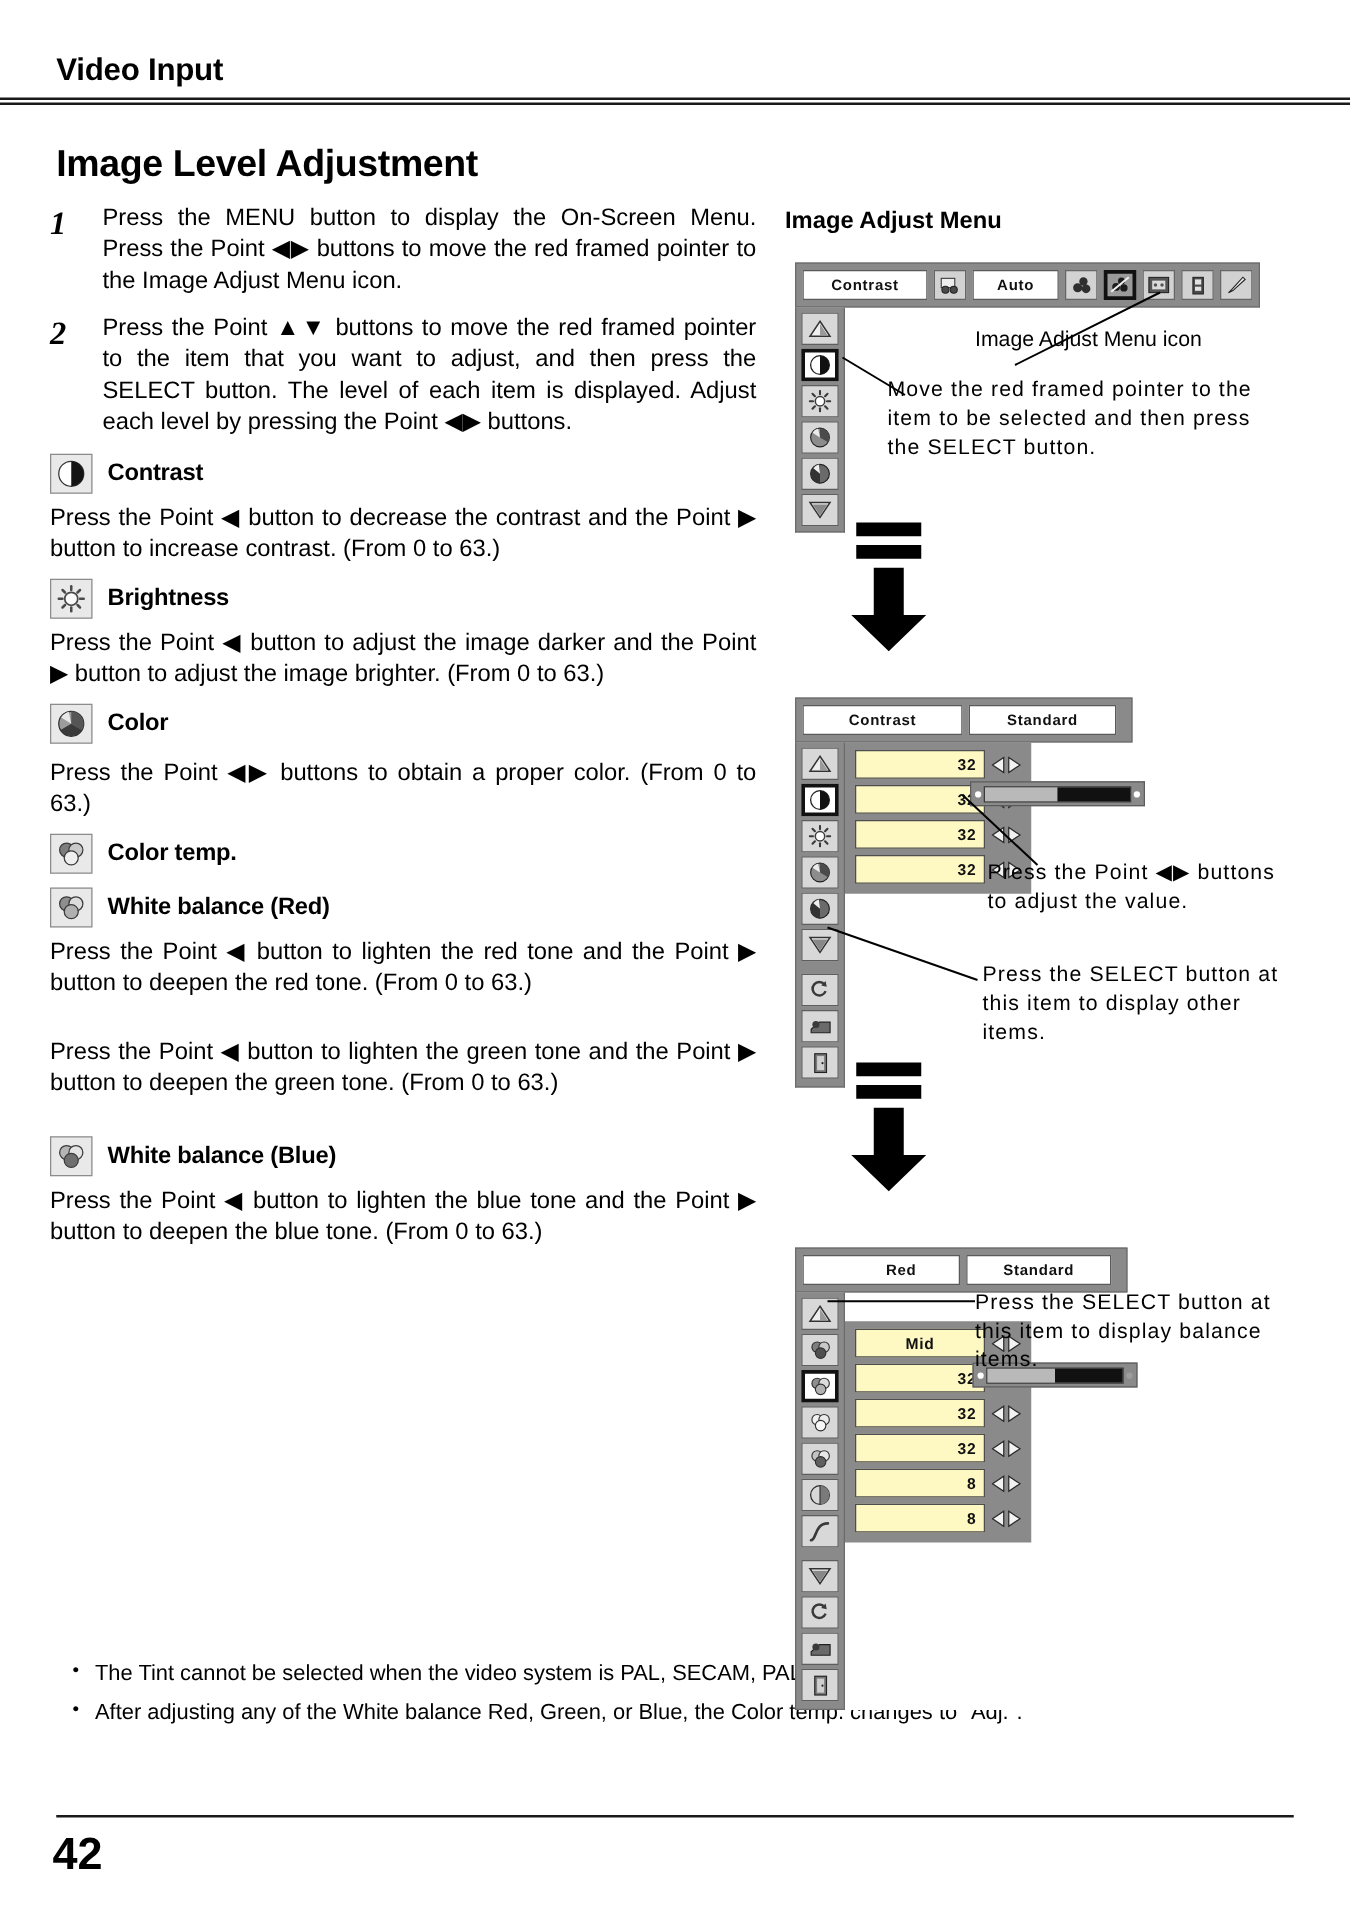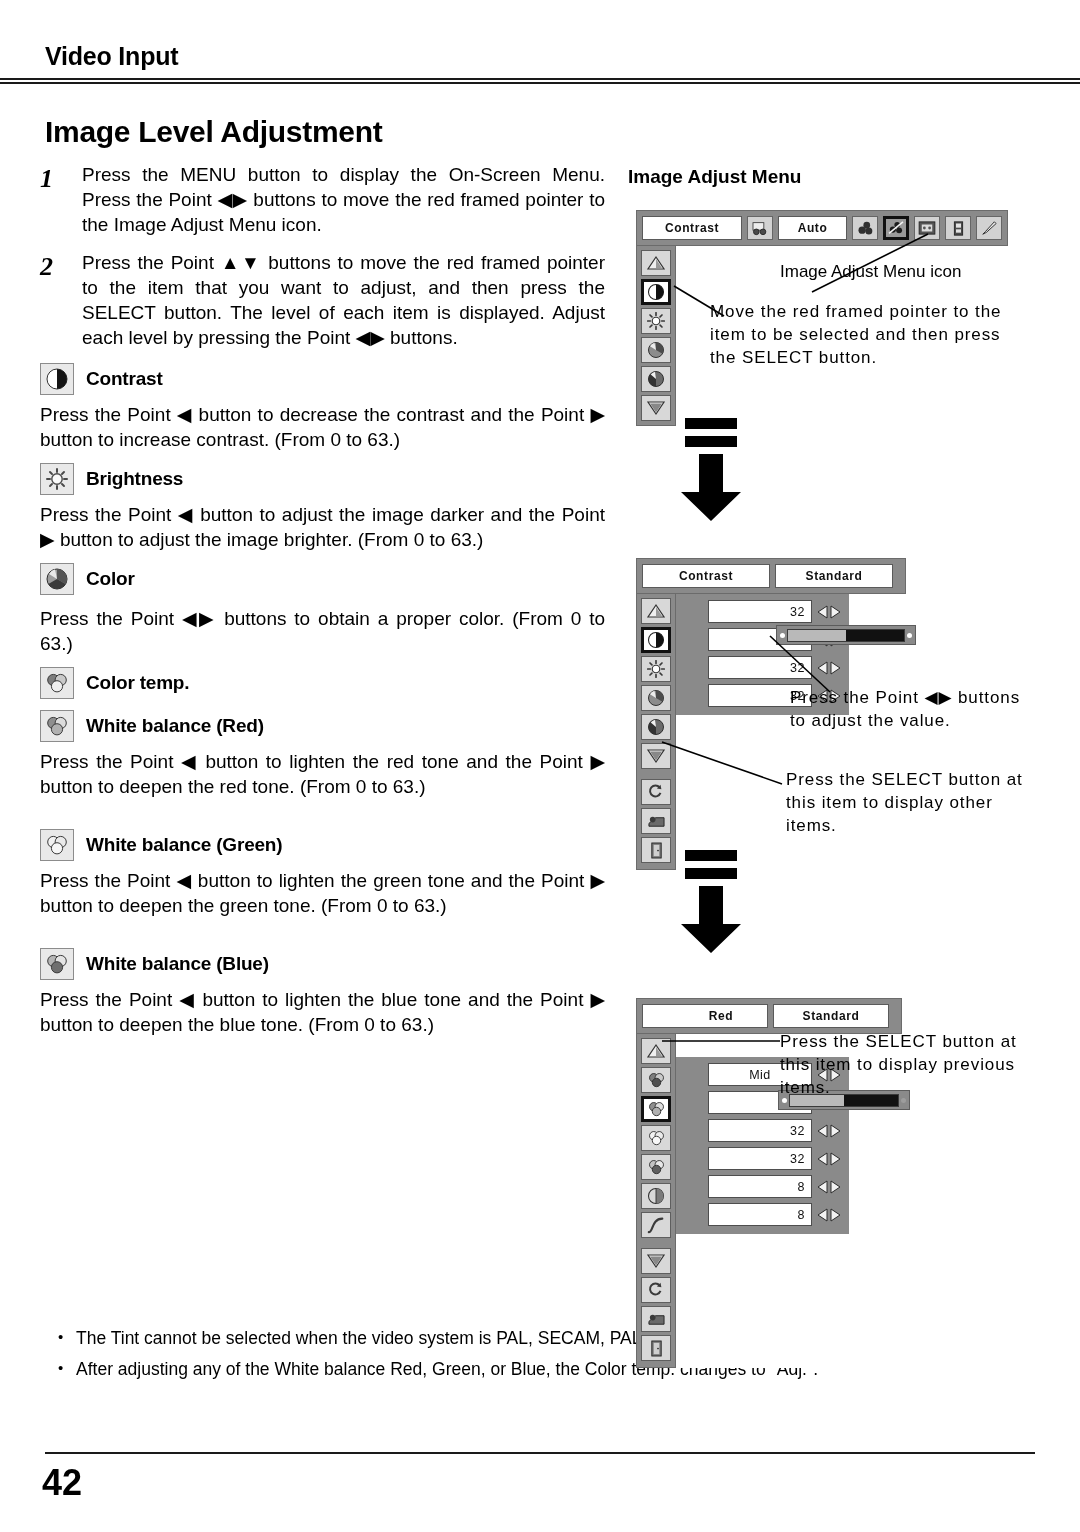--- a/index.html
+++ b/index.html
@@ -254,32 +254,31 @@
     box-sizing: border-box;
   }
   .val-row {
     display: flex;
     align-items: center;
     gap: 5px;
   }
   .val-box {
     width: 104px;
     height: 23px;
-    background: #ffffff;
+    background: #fef9c3;
     border: 1px solid #4e4e4e;
     box-sizing: border-box;
     font-size: 12.5px;
-    font-weight: normal;
+    font-weight: bold;
     display: flex;
     align-items: center;
     justify-content: flex-end;
     padding-right: 6px;
     color: #111;
     letter-spacing: 0.5px;
-    margin-left: 24px;
   }
   .val-box.center { justify-content: center; padding-right: 0; }
   .lr-arrows {
     display: flex;
     align-items: center;
     gap: 1px;
   }
 
   .slider {
     height: 20px;
@@ -430,30 +429,20 @@
           <circle cx="15.7" cy="9" r="5.6" fill="#dcdcdc" stroke="#3b3b3b" stroke-width="1"></circle>
           <circle cx="12" cy="15.3" r="5.6" fill="#b0b0b0" stroke="#3b3b3b" stroke-width="1"></circle>
         </svg>
       </span>
       <span class="label">White balance (Red)</span>
     </div>
     <div class="body-text">Press the Point ◀ button to lighten the red tone and the Point ▶ button to deepen the red tone. (From 0 to 63.)</div>
   </div>
 
   <div class="subsec" style="margin-top:30px;">
-    <div class="subsec-head">
-      <span class="chip">
-        <svg width="24" height="24" viewBox="0 0 24 24">
-          <circle cx="8.3" cy="9" r="5.6" fill="#f2f2f2" stroke="#3b3b3b" stroke-width="1"></circle>
-          <circle cx="15.7" cy="9" r="5.6" fill="#eaeaea" stroke="#3b3b3b" stroke-width="1"></circle>
-          <circle cx="12" cy="15.3" r="5.6" fill="#f7f7f7" stroke="#3b3b3b" stroke-width="1"></circle>
-        </svg>
-      </span>
-      <span class="label">White balance (Green)</span>
-    </div>
     <div class="body-text">Press the Point ◀ button to lighten the green tone and the Point ▶ button to deepen the green tone. (From 0 to 63.)</div>
   </div>
 
   <div class="subsec" style="margin-top:30px;">
     <div class="subsec-head">
       <span class="chip">
         <svg width="24" height="24" viewBox="0 0 24 24">
           <circle cx="8.3" cy="9" r="5.6" fill="#b5b5b5" stroke="#3b3b3b" stroke-width="1"></circle>
           <circle cx="15.7" cy="9" r="5.6" fill="#e4e4e4" stroke="#3b3b3b" stroke-width="1"></circle>
           <circle cx="12" cy="15.3" r="5.6" fill="#6f6f6f" stroke="#3b3b3b" stroke-width="1"></circle>
@@ -892,13 +881,13 @@
   <span class="track">
       <span class="fill" style="width:50%"></span>
       <span class="rest"></span>
     </span>
   <span class="knobdot dim"></span>
 </div>
 
 <svg class="leader" style="left:660px; top:1038px; width:122px; height:12px;">
   <line x1="2" y1="3" x2="120" y2="3"></line>
 </svg>
-<div class="callout spaced" style="left:780px; top:1030px; width:252px;">Press the SELECT button at this item to display previous items.</div>
+<div class="callout spaced" style="left:780px; top:1030px; width:252px;">Press the SELECT button at this item to display balance items.</div>
 
 </body></html>

